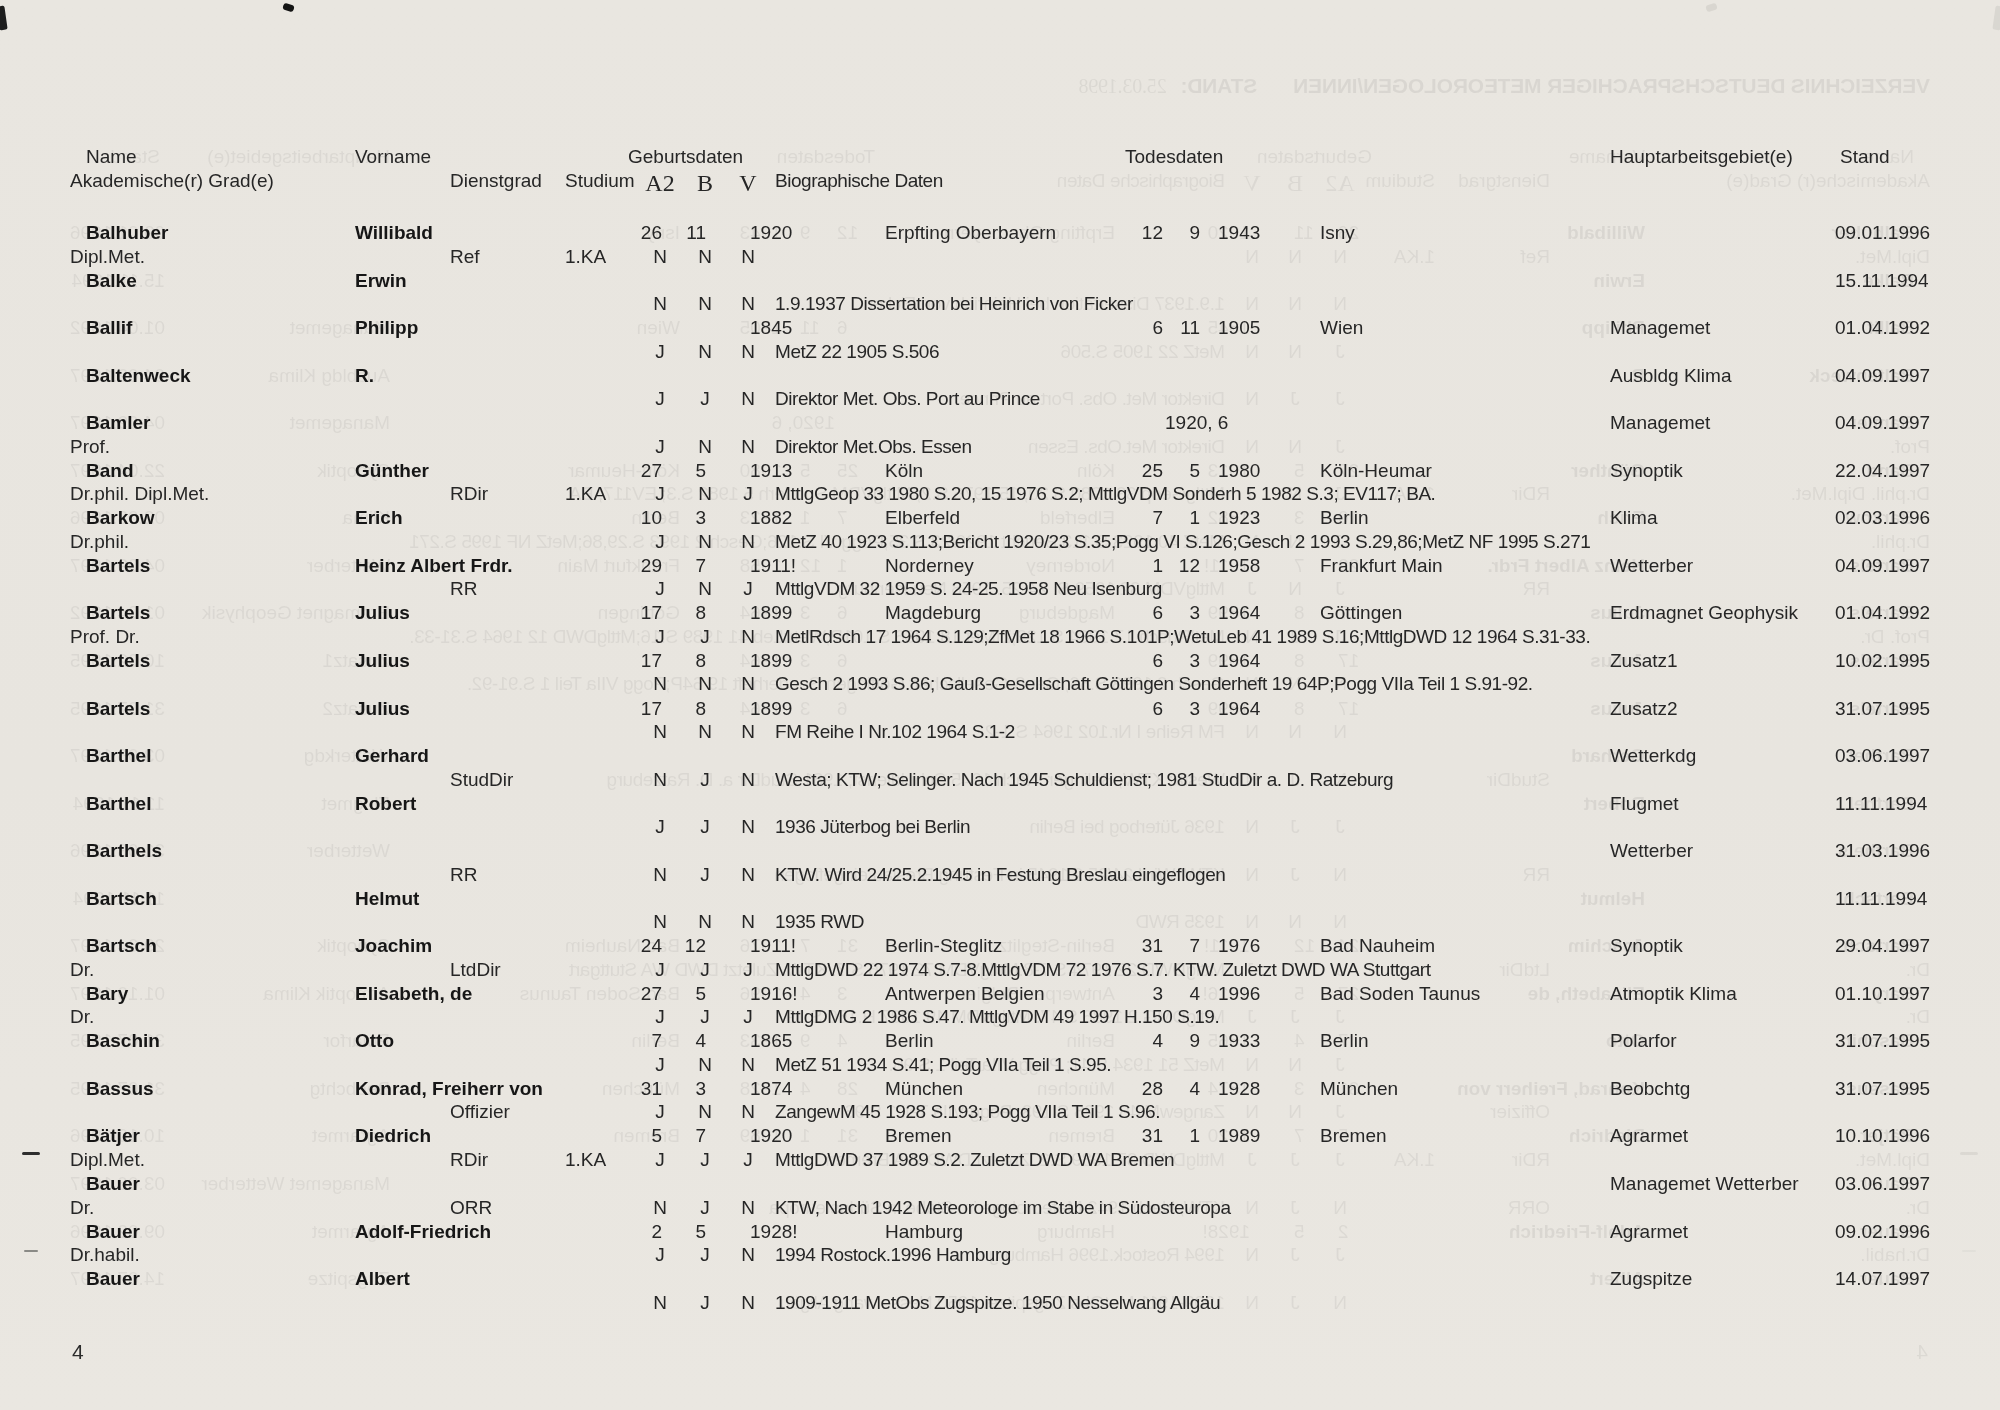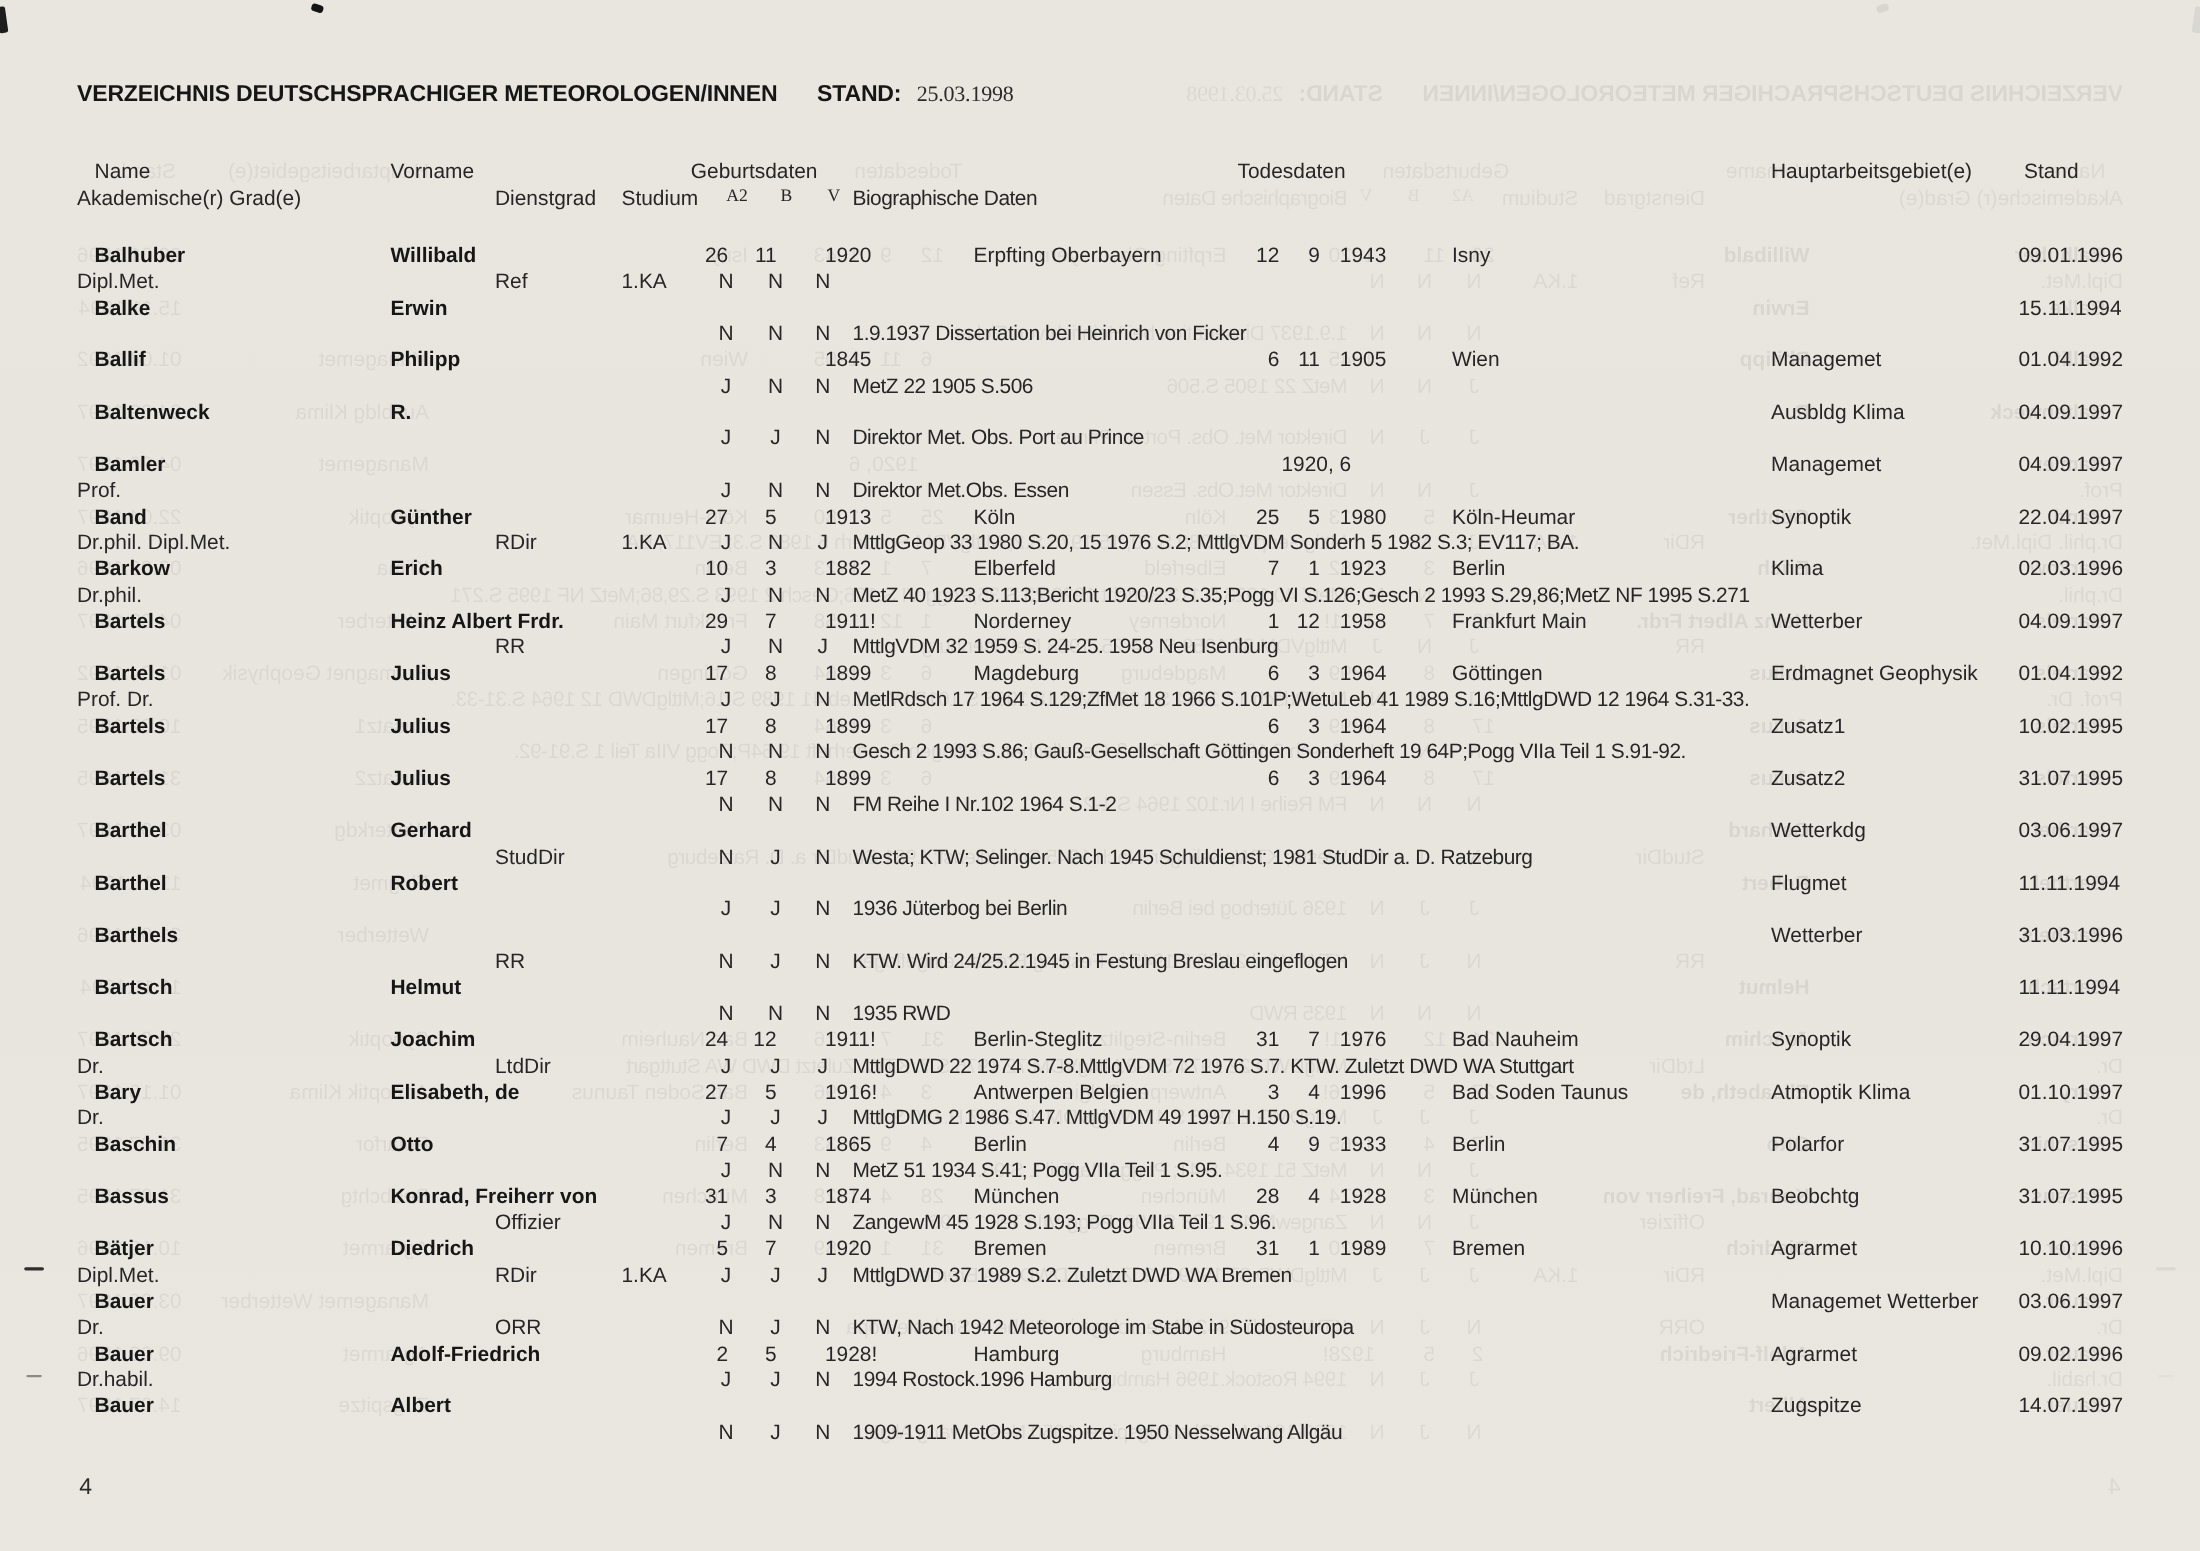--- a/index.html
+++ b/index.html
@@ -47,21 +47,21 @@
   .col-grade{left:0;}
   .col-dienstgrad{left:380px;}
   .col-studium{left:495px;}
   .col-a2{left:575px;width:30px;text-align:center;}
   .col-b{left:620px;width:30px;text-align:center;}
   .col-v{left:663px;width:30px;text-align:center;}
   .col-bio{left:705px;letter-spacing:-0.45px;}
   .col-geb{left:558px;}
   .col-todes{left:1055px;}
   .col-hstand{left:1770px;}
-  .hdr .serif{font-size:16px;margin-left:10px;}
+  .hdr .serif{font-size:24px;}
 
   
   .pagenum{position:absolute;left:72px;top:1340px;font-size:21px;color:#2c2c2c;}
   .artifact{position:absolute;background:#2e2e2e;}
   .dash1{left:22px;top:1152px;width:18px;height:3px;border-radius:2px;}
   .dash2{left:24px;top:1250px;width:14px;height:2px;border-radius:2px;background:#8a8a86;}
   .blob{left:283px;top:4px;width:11px;height:7px;border-radius:3px;transform:rotate(18deg);background:#141414;}
   .edge{left:-2px;top:6px;width:8px;height:24px;transform:rotate(-8deg);background:#1d1d1d;border-radius:2px;}
 </style>
 </head>
@@ -624,23 +624,20 @@
     <div class="artifact edge"></div>
     <div class="artifact blob"></div>
     <div class="artifact dash1"></div>
     <div class="artifact dash2"></div>
 
     <div class="pagenum">4</div>
   </div>
 
   <div class="sheet" id="sheet">
 
-    <div class="title-row">
-      <span class="b">VERZEICHNIS DEUTSCHSPRACHIGER METEOROLOGEN/INNEN</span><span class="b stand-label">STAND:</span><span class="serif stand-date">25.03.1998</span>
-    </div>
 
     <div class="hdr">
       <span class="c col-name">Name</span>
       <span class="c col-vorname">Vorname</span>
       <span class="c col-geb">Geburtsdaten</span>
       <span class="c col-todes">Todesdaten</span>
       <span class="c col-haupt">Hauptarbeitsgebiet(e)</span>
       <span class="c col-hstand">Stand</span>
       <span class="c l2 col-grade">Akademische(r) Grad(e)</span>
       <span class="c l2 col-dienstgrad">Dienstgrad</span>

